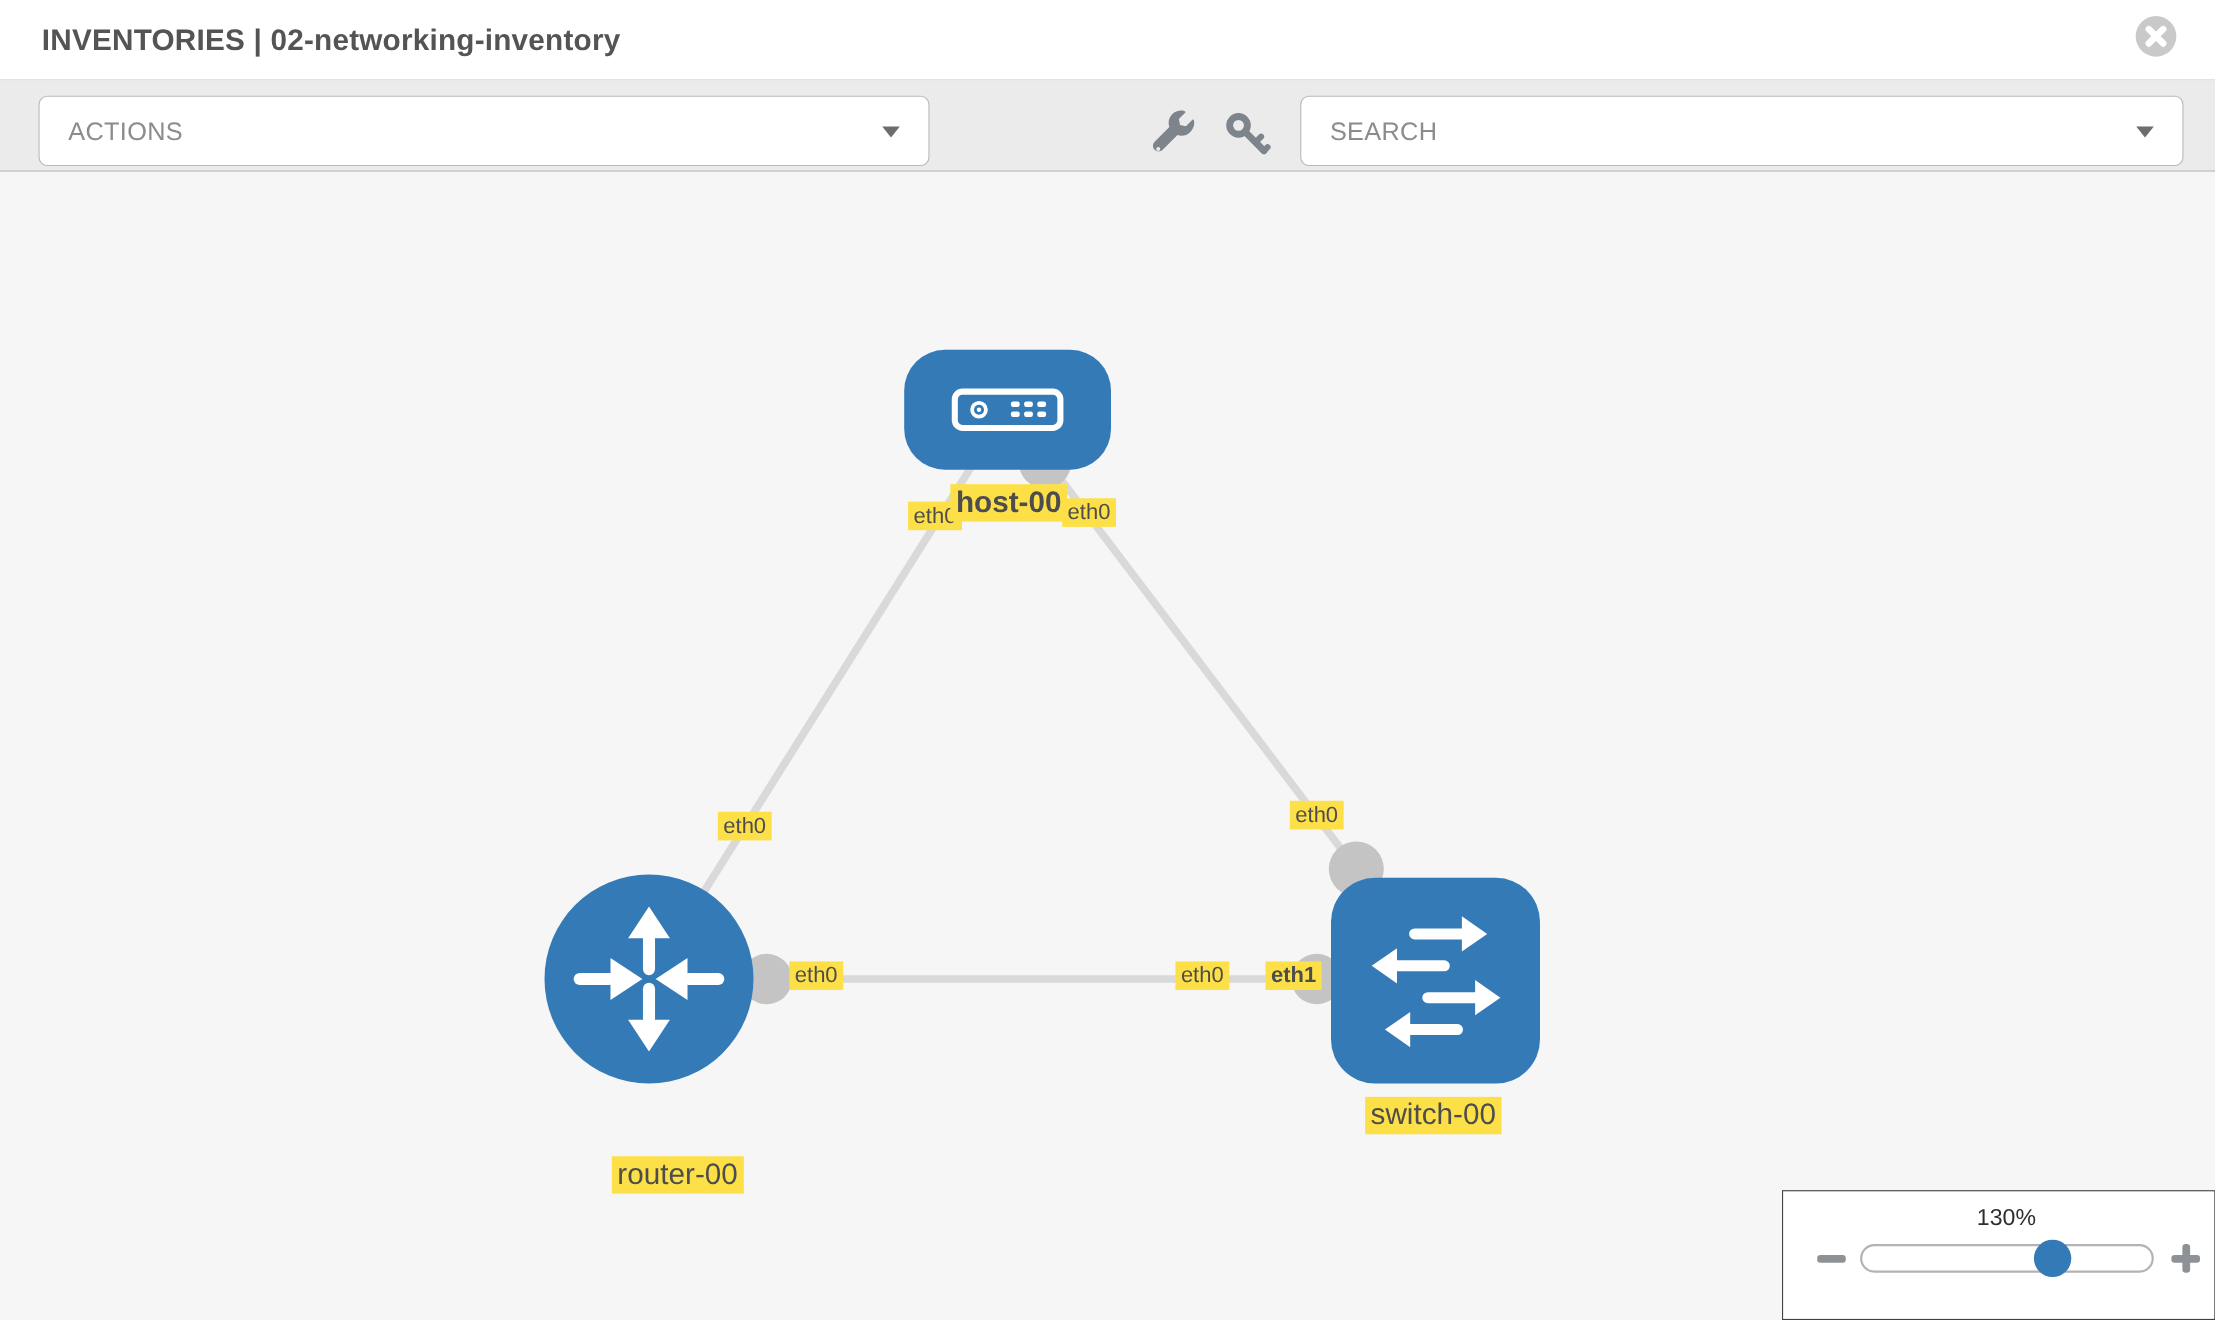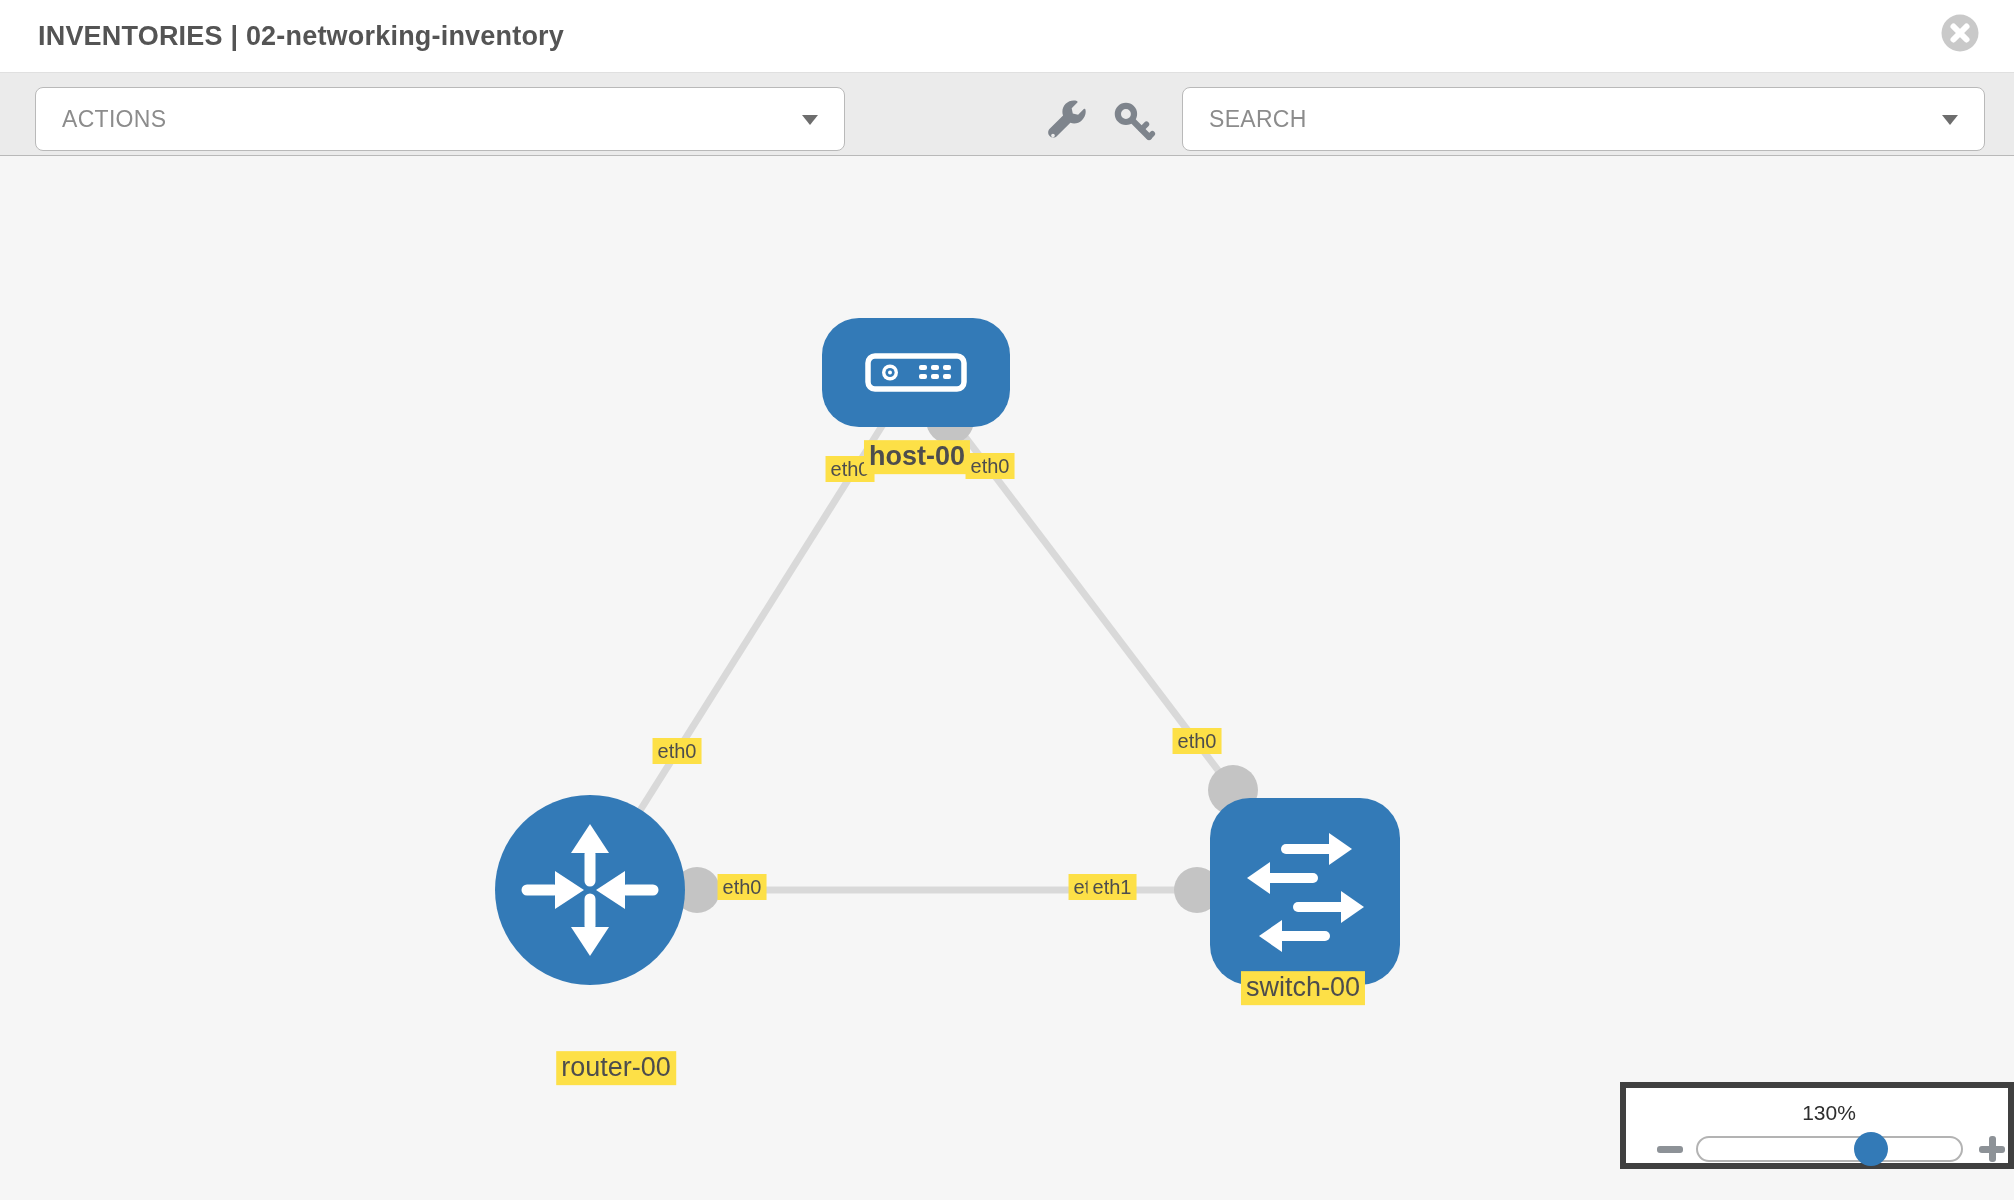--- a/index.html
+++ b/index.html
@@ -61,22 +61,22 @@
   .graph-label {
     position:absolute; transform:translate(-50%,-50%);
     background:#fde047; color:#4d4d4d; white-space:nowrap;
     padding:2px 5px; line-height:1.1; z-index:2;
   }
   .node-label { font-size:27px; }
   .iface-label { font-size:20px; }
 
   
   .zoom-panel {
-    position:absolute; left:1620px; top:1082px; width:394px; height:87px;
-    background:#ffffff; border:6px solid #404040; z-index:5;
+    position:absolute; left:1620px; top:1082px; width:394px; height:118px;
+    background:#ffffff; border:1px solid #404040; z-index:5;
   }
   .zoom-level {
     position:absolute; left:143px; top:13px; width:120px; text-align:center;
     font-size:21px; color:#2e2e2e;
   }
   .zoom-out-btn, .zoom-in-btn {
     position:absolute; top:44px; width:34px; height:34px;
     background:transparent; border:none; cursor:pointer; padding:0;
   }
   .zoom-out-btn { left:27px; }
@@ -168,25 +168,25 @@
       </g>
     </g>
   </svg>
 
   <span class="graph-label iface-label" style="left:850px;  top:469px;">eth0</span>
   <span class="graph-label iface-label" style="left:677px;  top:751px;">eth0</span>
   <span class="graph-label iface-label" style="left:990px;  top:466px;">eth0</span>
   <span class="graph-label iface-label" style="left:1197px; top:741px;">eth0</span>
   <span class="graph-label iface-label" style="left:742px;  top:887px;">eth0</span>
   <span class="graph-label iface-label" style="left:1093px; top:887px;">eth0</span>
-  <span class="graph-label iface-label" style="left:1112px; top:887px;">eth1</span>
+  <span class="graph-label iface-label" style="left:1176px; top:887px;font-weight:bold;">eth1</span>
 
   <span class="graph-label node-label" style="left:917px;  top:457px;font-weight:bold;">host-00</span>
   <span class="graph-label node-label" style="left:590px;  top:1068px;margin-left:26px;">router-00</span>
-  <span class="graph-label node-label" style="left:1303px; top:988px;">switch-00</span>
+  <span class="graph-label node-label" style="left:1303px; top:1014px;">switch-00</span>
 </div>
 
 <div class="page-header">
   <div class="page-title">INVENTORIES | 02-networking-inventory</div>
   <button class="close-btn">
     <svg width="38" height="38" viewBox="0 0 38 38">
       <circle cx="19" cy="19" r="18.5" fill="#c9c9c9"></circle>
       <line x1="12.5" y1="12.5" x2="25.5" y2="25.5" stroke="#ffffff" stroke-width="6" stroke-linecap="round"></line>
       <line x1="25.5" y1="12.5" x2="12.5" y2="25.5" stroke="#ffffff" stroke-width="6" stroke-linecap="round"></line>
     </svg>

